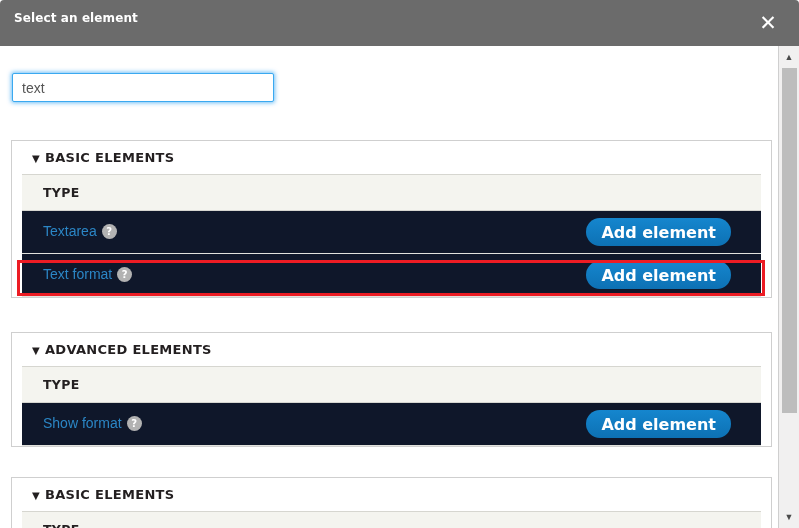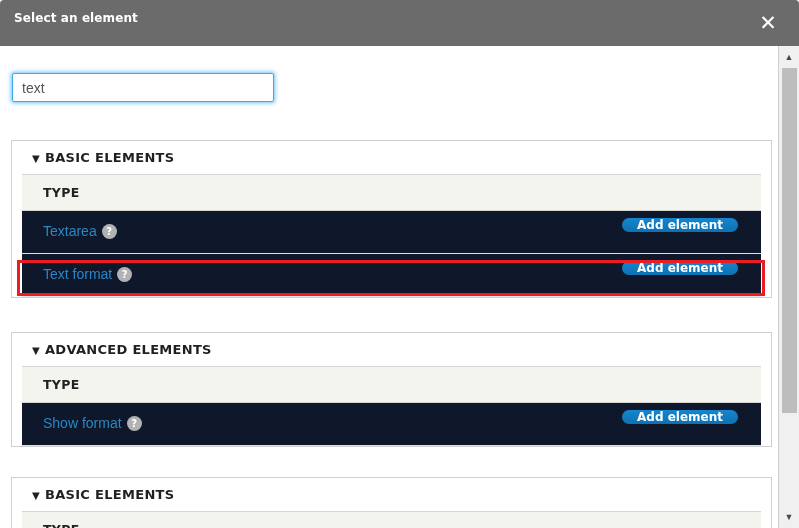--- a/index.html
+++ b/index.html
@@ -172,28 +172,28 @@
     text-align: center;
     vertical-align: 1px;
     margin-left: 5px;
     cursor: pointer;
     font-family: "DejaVu Sans", sans-serif;
     user-select: none;
   }
 
   .add-btn {
     position: absolute;
-    right: 23px; top: 7px;
-    height: 14px;
+    right: 30px; top: 7px;
+    height: 28px;
     padding: 0 15px;
     border: none;
     border-radius: 14px;
     background: linear-gradient(to bottom, #1586ce 0%, #0d71b4 100%);
     color: #ffffff;
-    font-size: 12px;
+    font-size: 16px;
     font-weight: bold;
     cursor: pointer;
     font-family: "DejaVu Sans", sans-serif;
     white-space: nowrap;
   }
 
   
   .highlight-box {
     position: absolute;
     border: 3px solid #ec1c24;

